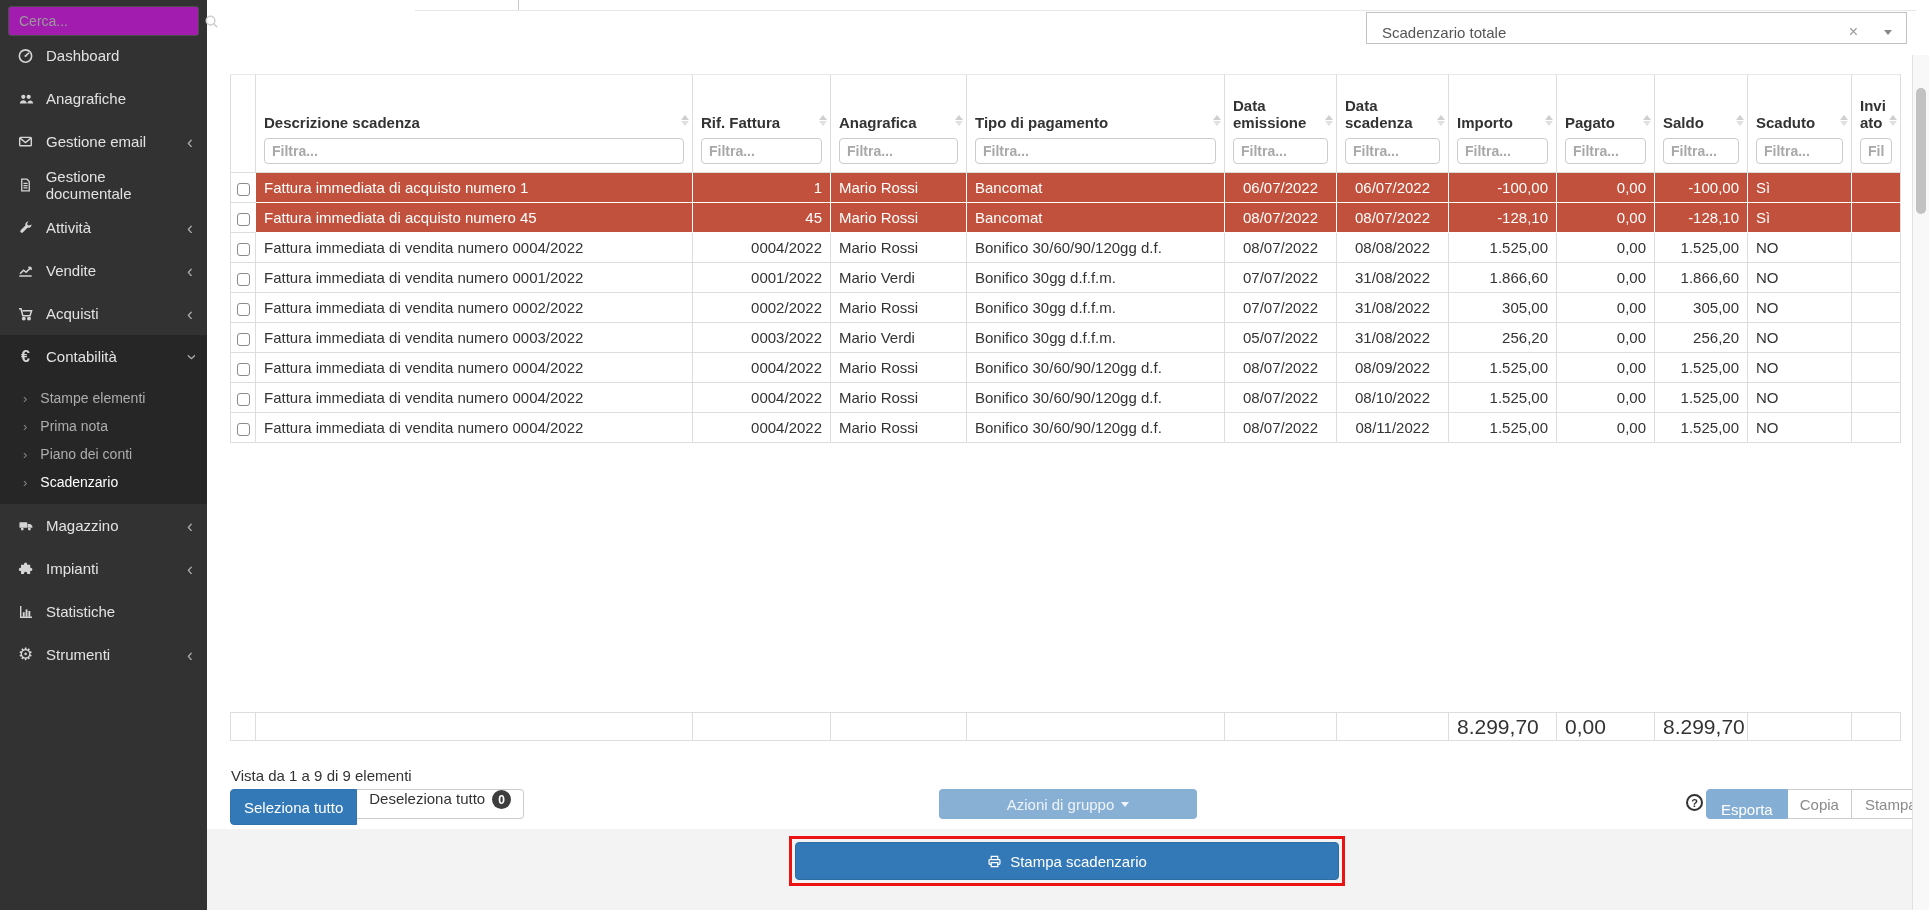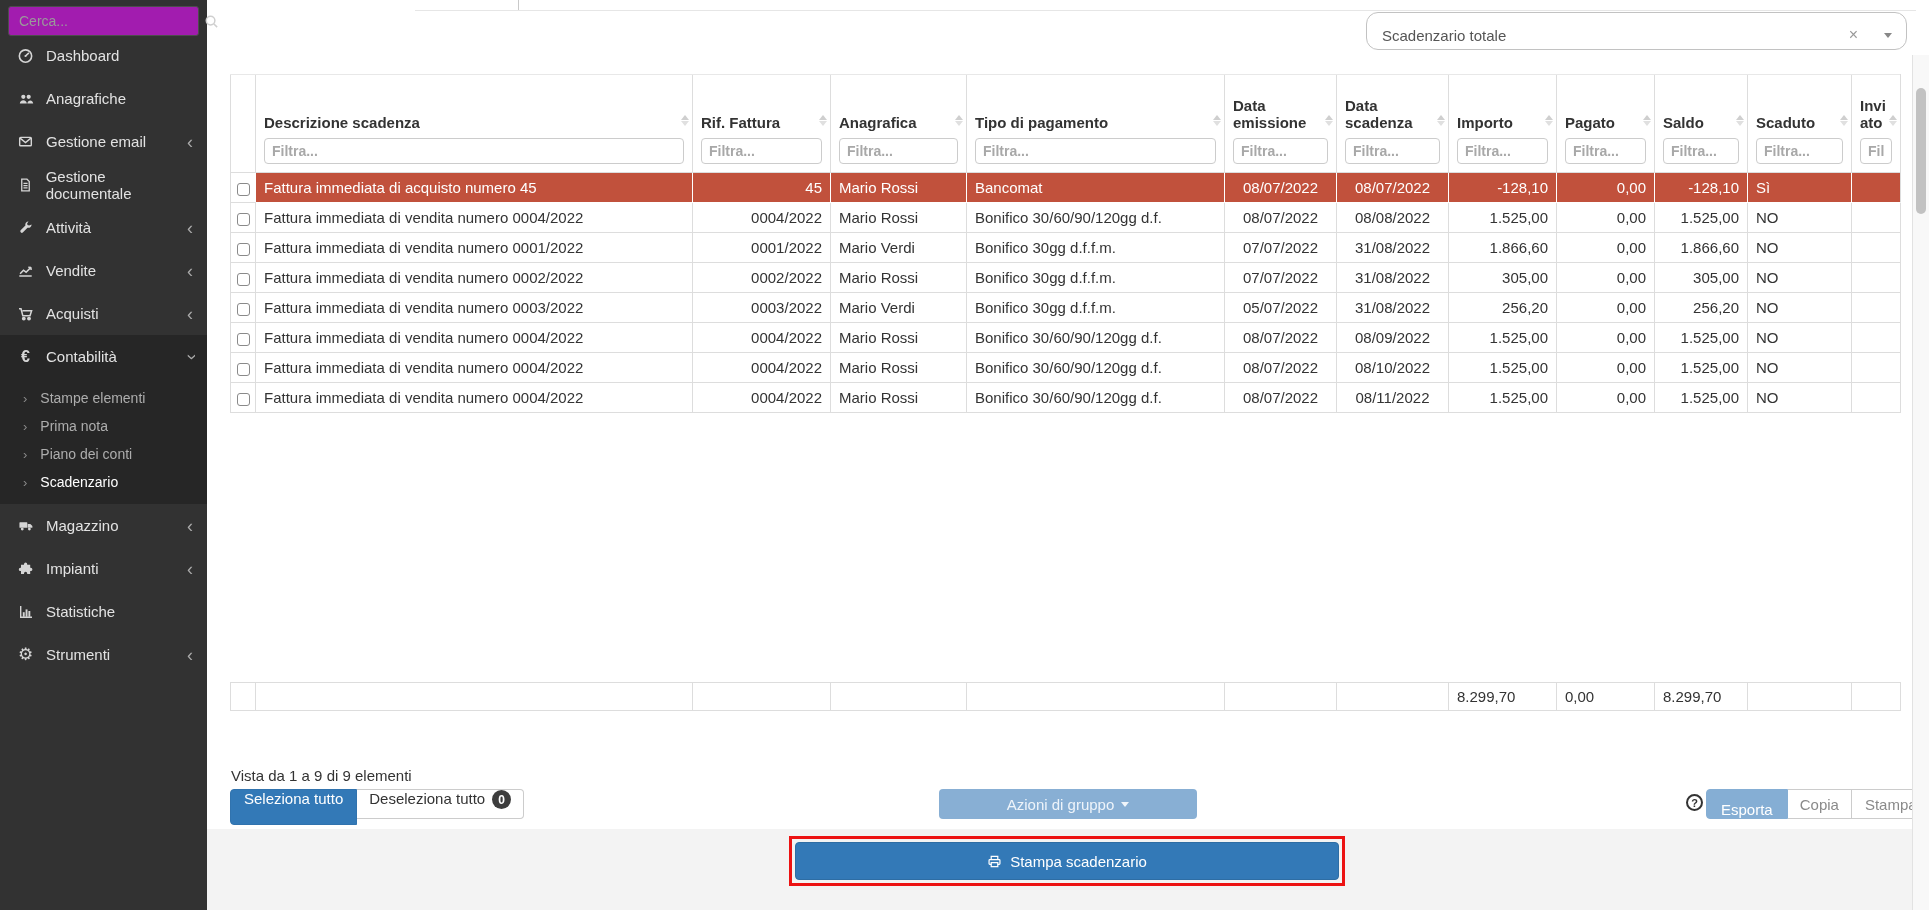--- a/index.html
+++ b/index.html
@@ -25,22 +25,22 @@
   .sb-sub { padding-top:6px; }
   .sb-subitem { display:flex; align-items:center; height:28px; padding-left:23px;
                 font-size:14px; color:#adadad; cursor:pointer; }
   .sb-subitem .arr { margin-right:13px; color:#8a8a8a; font-size:13px; }
   .sb-subitem.active { color:#fff; }
   .sb-scrollthumb { position:absolute; left:0; top:377px; width:3px; height:111px; background:#8f8f8f; border-radius:2px; }
 
   
   .top-tick { position:absolute; left:518px; top:0; width:1px; height:11px; background:#c9c9c9; }
   .top-line { position:absolute; left:415px; top:10px; width:1501px; height:1px; background:#e6e6e6; }
-  .view-select { position:absolute; left:1366px; top:12px; width:541px; height:38px;
-                 border:1px solid #c2c2c2; border-radius:12px; background:#fff;
+  .view-select { position:absolute; left:1366px; top:12px; width:541px; height:32px;
+                 border:1px solid #c2c2c2; border-radius:0; background:#fff;
                  display:flex; align-items:center; padding:8px 14px 0 15px; font-size:15px; color:#555; cursor:pointer; }
   .vs-clear { margin-left:auto; color:#999; font-size:16px; line-height:1; padding:0 2px; }
   .vs-caret { margin-left:24px; width:0; height:0; border-left:4px solid transparent;
               border-right:4px solid transparent; border-top:5px solid #888; }
 
   
   .tbl { position:absolute; left:230px; top:74px; width:1670px; border-collapse:collapse;
          table-layout:fixed; font-size:15px; color:#333; }
   .tbl thead th { height:98px; vertical-align:bottom; text-align:left; padding:0 8px 8px 8px;
                   border-left:1px solid #ddd; border-top:1px solid #e8e8e8; border-bottom:1px solid #ddd;
@@ -57,27 +57,27 @@
   .tbl tbody td { height:30px; border-left:1px solid #ddd; border-bottom:1px solid #ddd;
                   padding:0 8px; white-space:nowrap; overflow:hidden; background:#fff; }
   .tbl tbody td:last-child { border-right:1px solid #ddd; }
   .tbl tbody tr.overdue td { background:#c1513c; color:#fff;
         border-left-color:rgba(255,255,255,.55); border-bottom-color:rgba(255,255,255,.65); }
   .tbl tbody tr.overdue td.c-cb { background:#fff; border-left-color:#ddd; border-bottom-color:#ddd; }
   .tbl .c-cb { text-align:center; padding:0 4px; }
   .cb { display:inline-block; width:13px; height:13px; border:1px solid #8a8a8a; border-radius:3px; background:#fff; vertical-align:middle; }
   .al { text-align:left; } .ar { text-align:right; } .ac { text-align:center; }
   .tbl tr.spacer td { border:none !important; height:270px; background:#fff; }
-  .tbl tfoot td { height:28px; border:1px solid #ddd; padding:0 8px; background:#fff; font-size:15px; }
+  .tbl tfoot td { height:28px; border:1px solid #ddd; padding:0 8px; background:#fff; font-size:21px; }
 
   
   .info { position:absolute; left:231px; top:767px; font-size:15px; color:#333; }
   .grp-left { position:absolute; left:230px; top:789px; display:flex; height:30px; font-size:15px; }
   .btn-sel { background:#3379b7; color:#fff; border:1px solid #3173ae; border-radius:4px 0 0 4px;
-             display:flex; align-items:flex-end; padding:17px 13px; cursor:pointer; }
+             display:flex; align-items:center; padding:17px 13px; cursor:pointer; }
   .btn-desel { background:#fff; color:#333; border:1px solid #ccc; border-left:none;
                border-radius:0 4px 4px 0; display:flex; padding:0 12px; cursor:pointer; }
   .badge0 { display:inline-flex; align-items:center; justify-content:center; width:19px; height:19px;
             border-radius:50%; background:#3d3d3d; color:#fff; font-size:12px; font-weight:bold; margin-left:7px; }
   .grp-actions { position:absolute; left:939px; top:789px; width:258px; height:30px; background:#88afd4;
                  color:#eef4fa; border-radius:4px; display:flex; align-items:center; justify-content:center;
                  gap:7px; font-size:15px; cursor:pointer; }
   .ga-caret { width:0; height:0; border-left:4px solid transparent; border-right:4px solid transparent;
               border-top:5px solid #f0f5fa; }
   .help { position:absolute; left:1686px; top:794px; width:17px; height:17px; border:2px solid #333;
@@ -382,20 +382,34 @@
               <i class="dn"></i>
             </span>
           <div class="th-label">Inviato</div>
           <div class="th-filter"><input placeholder="Filtra..." style=""></div>
         </th>
       </tr>
     </thead>
     <tbody>
         <tr class="overdue">
       <td class="c-cb"><span class="cb"></span></td>
+      <td class="al">Fattura immediata di acquisto numero 1</td>
+      <td class="ar">1</td>
+      <td class="al">Mario Rossi</td>
+      <td class="al">Bancomat</td>
+      <td class="ac">06/07/2022</td>
+      <td class="ac">06/07/2022</td>
+      <td class="ar">-100,00</td>
+      <td class="ar">0,00</td>
+      <td class="ar">-100,00</td>
+      <td class="al">Sì</td>
+      <td class="al"></td>
+    </tr>
+        <tr class="overdue">
+      <td class="c-cb"><span class="cb"></span></td>
       <td class="al">Fattura immediata di acquisto numero 45</td>
       <td class="ar">45</td>
       <td class="al">Mario Rossi</td>
       <td class="al">Bancomat</td>
       <td class="ac">08/07/2022</td>
       <td class="ac">08/07/2022</td>
       <td class="ar">-128,10</td>
       <td class="ar">0,00</td>
       <td class="ar">-128,10</td>
       <td class="al">Sì</td>

